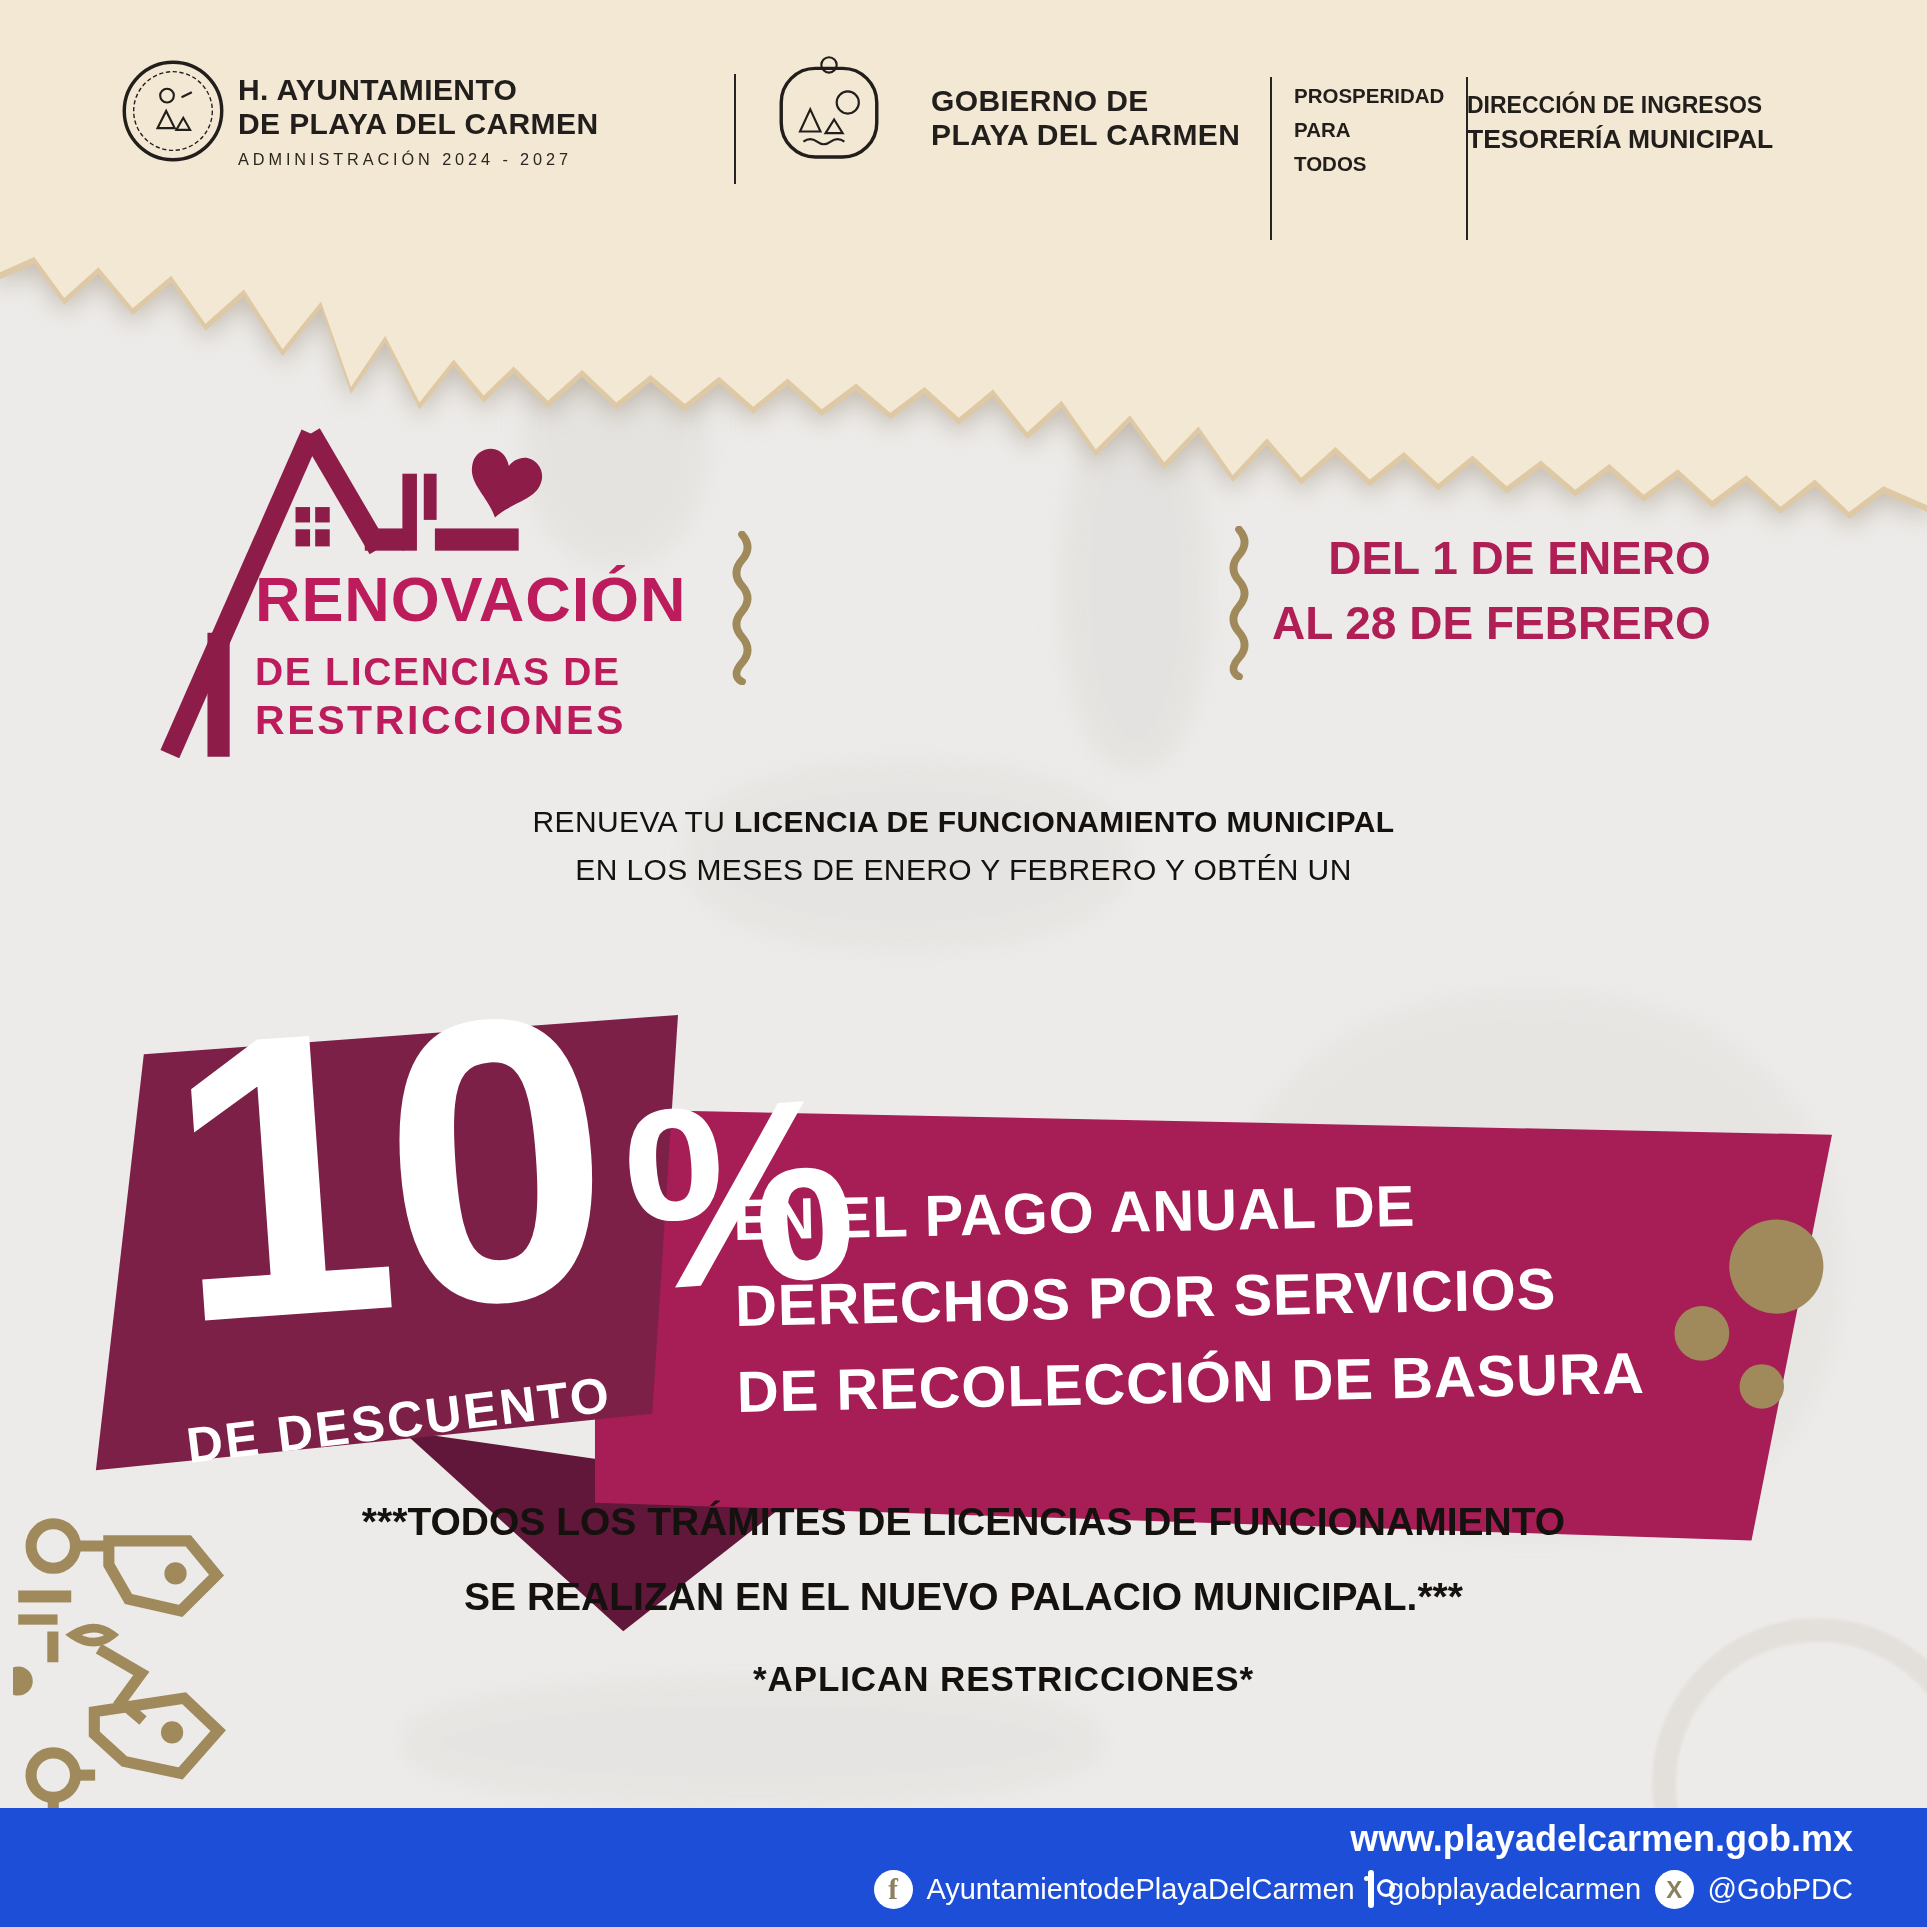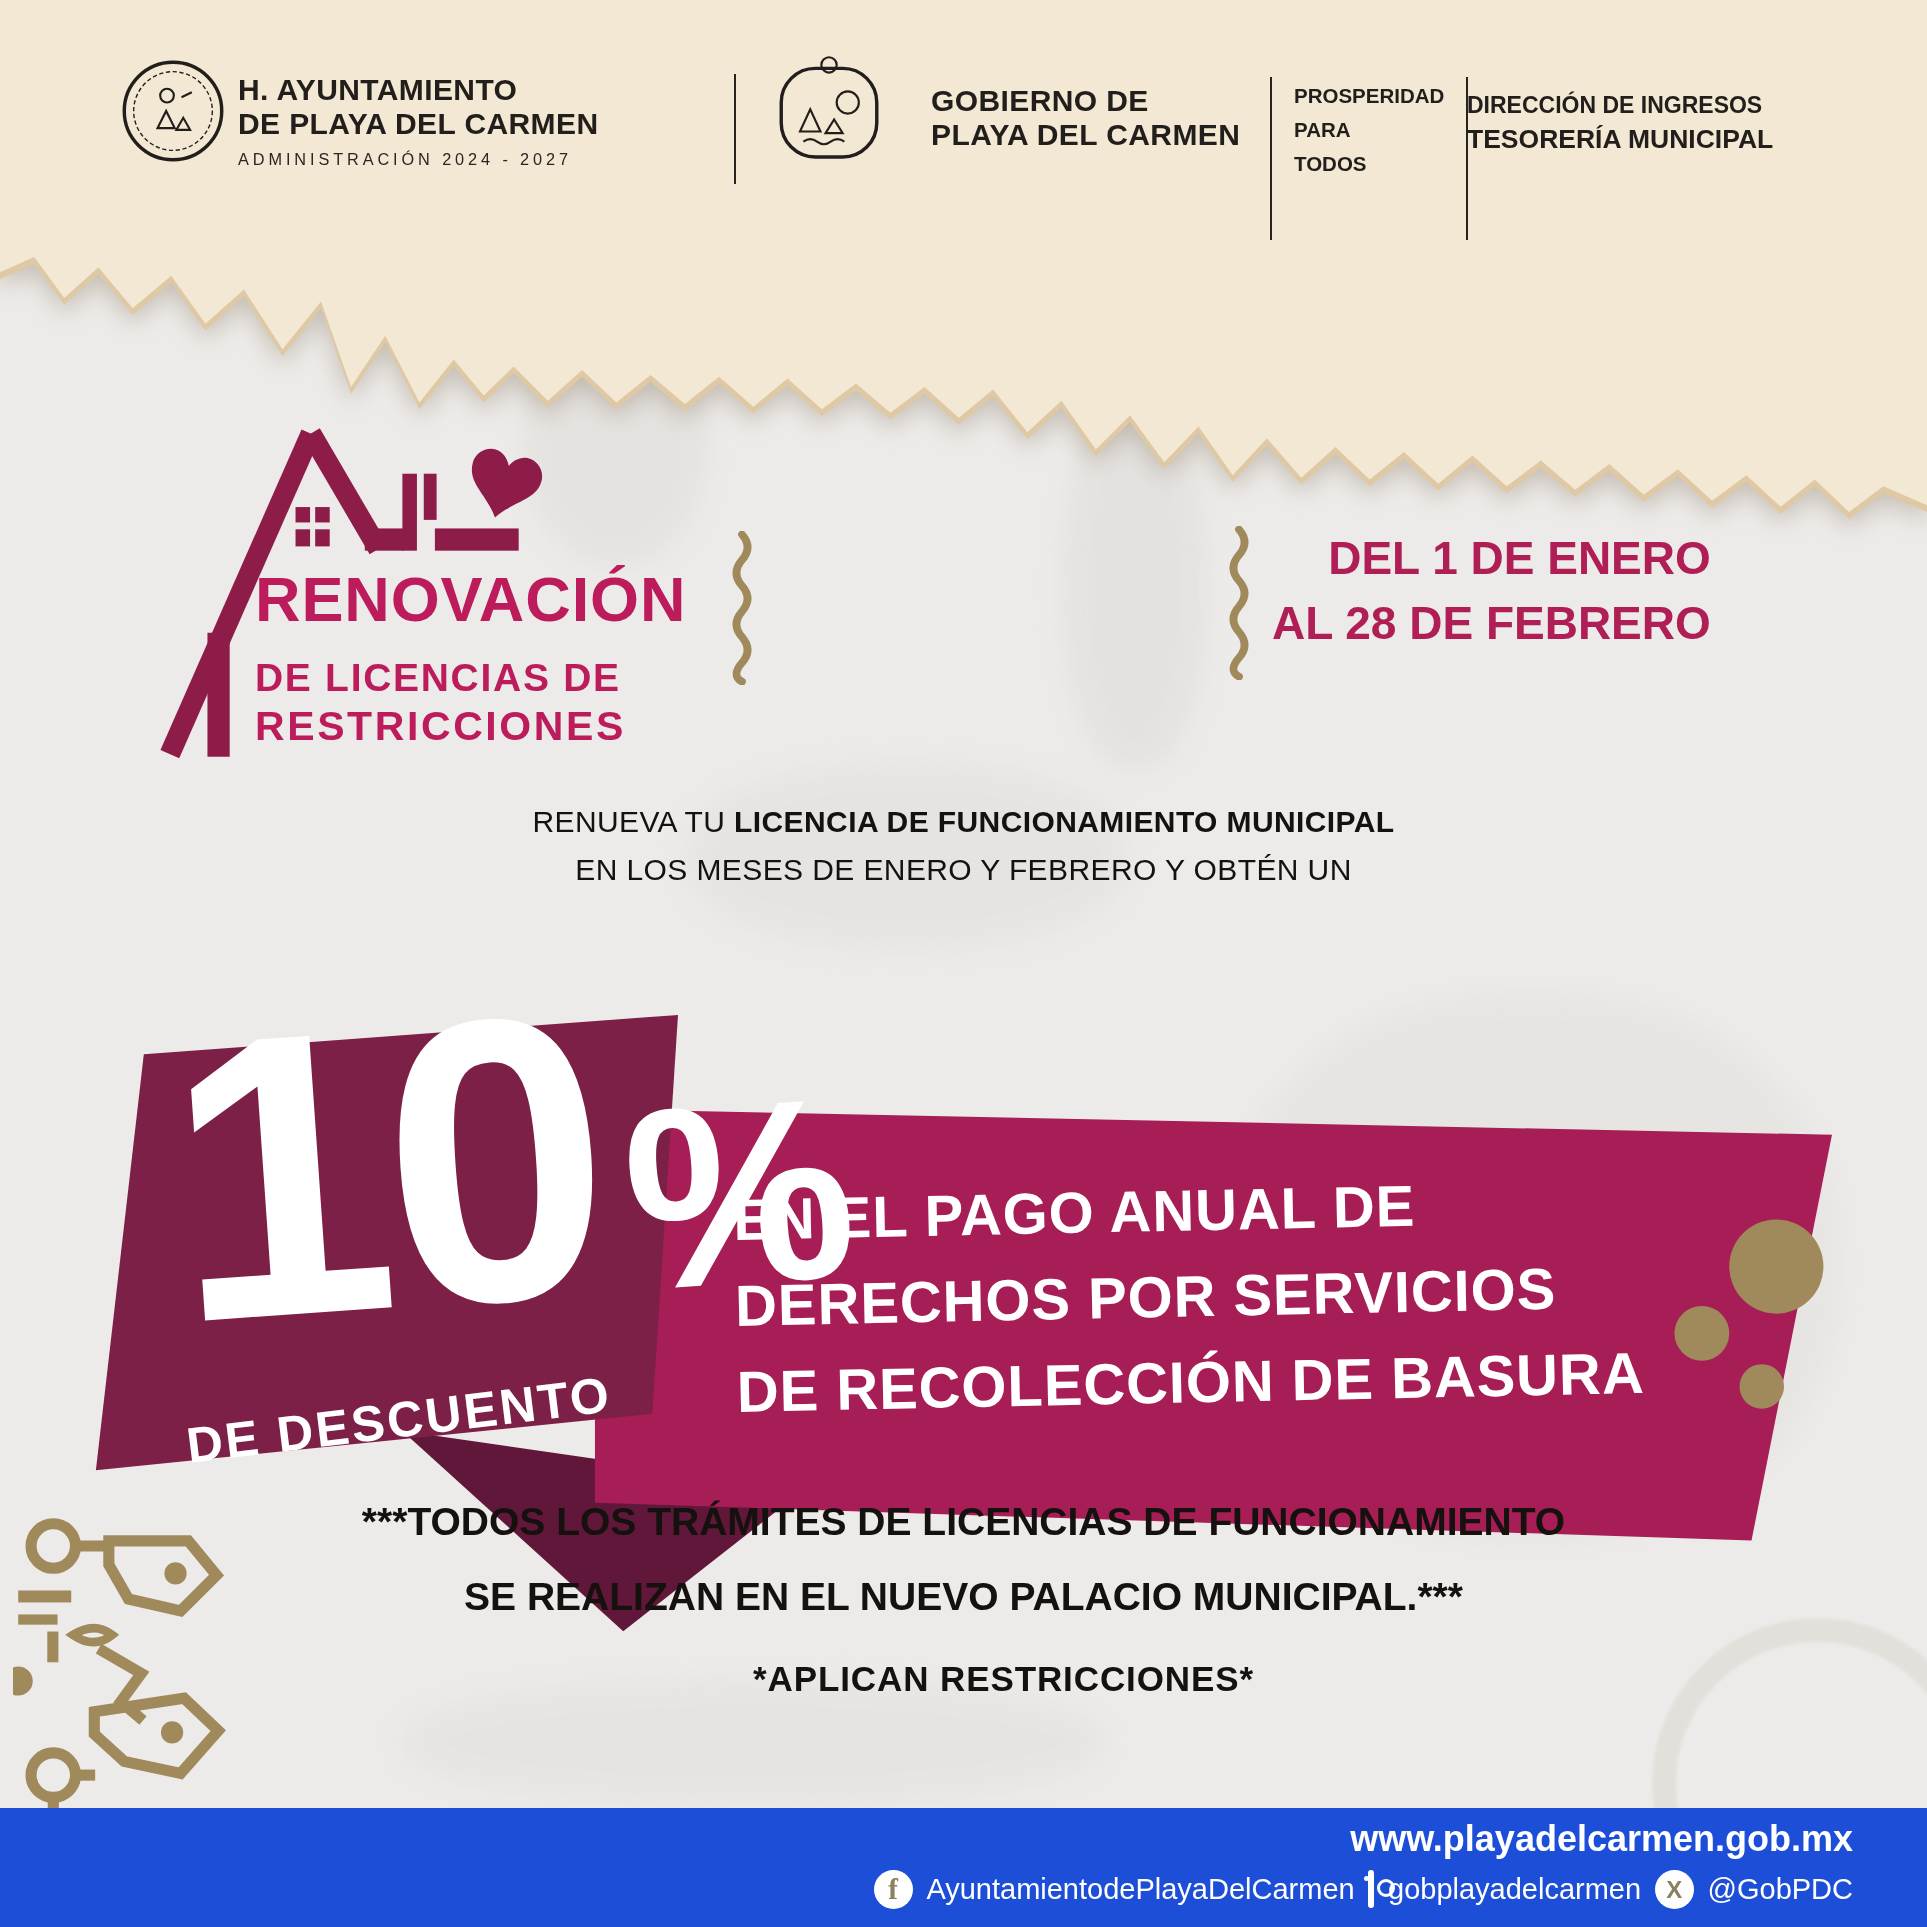--- a/index.html
+++ b/index.html
@@ -14,21 +14,21 @@
   .torn-svg{position:absolute;top:0;left:0;filter:drop-shadow(0 8.6px 12px rgba(110,90,60,.30));}
   .hdr{position:absolute;color:#211e1b;}
   .hdr-b1{font-size:30px;font-weight:bold;line-height:34px;letter-spacing:0.4px;}
   .hdr-sub{font-size:16.3px;letter-spacing:3.9px;color:#2a2722;margin-top:9px;}
   .hdr-motto{font-size:20.5px;font-weight:bold;line-height:34px;}
   .hdr-dep1{font-size:23px;font-weight:bold;}
   .hdr-dep2{font-size:26.5px;font-weight:bold;margin-top:5.1px;}
   .vdiv{position:absolute;width:1.7px;background:#262320;}
   
   .t-reno{font-size:63px;font-weight:bold;color:#bd1c5c;letter-spacing:0.9px;}
-  .t-lic{font-size:39px;font-weight:bold;color:#bd1c5c;letter-spacing:1.7px;margin-top:21px;}
+  .t-lic{font-size:39px;font-weight:bold;color:#bd1c5c;letter-spacing:1.7px;margin-top:15px;}
   .t-fun{font-size:41px;font-weight:bold;color:#bd1c5c;letter-spacing:2.6px;margin-top:3.4px;}
   .t-year{font-size:168px;font-weight:bold;color:#b51d58;letter-spacing:6.8px;line-height:1;}
   .t-dates{font-size:46px;font-weight:bold;color:#b01e56;line-height:65px;text-align:right;}
   
   .intro{width:100%;text-align:center;color:#14110e;font-size:30px;letter-spacing:0.4px;}
   .intro b{font-weight:bold;}
   
   .panel-inner{position:absolute;left:150px;top:1040px;width:548px;height:437px;
                transform:rotate(-4deg);color:#ffffff;}
   .pct-row{position:relative;height:342px;}

